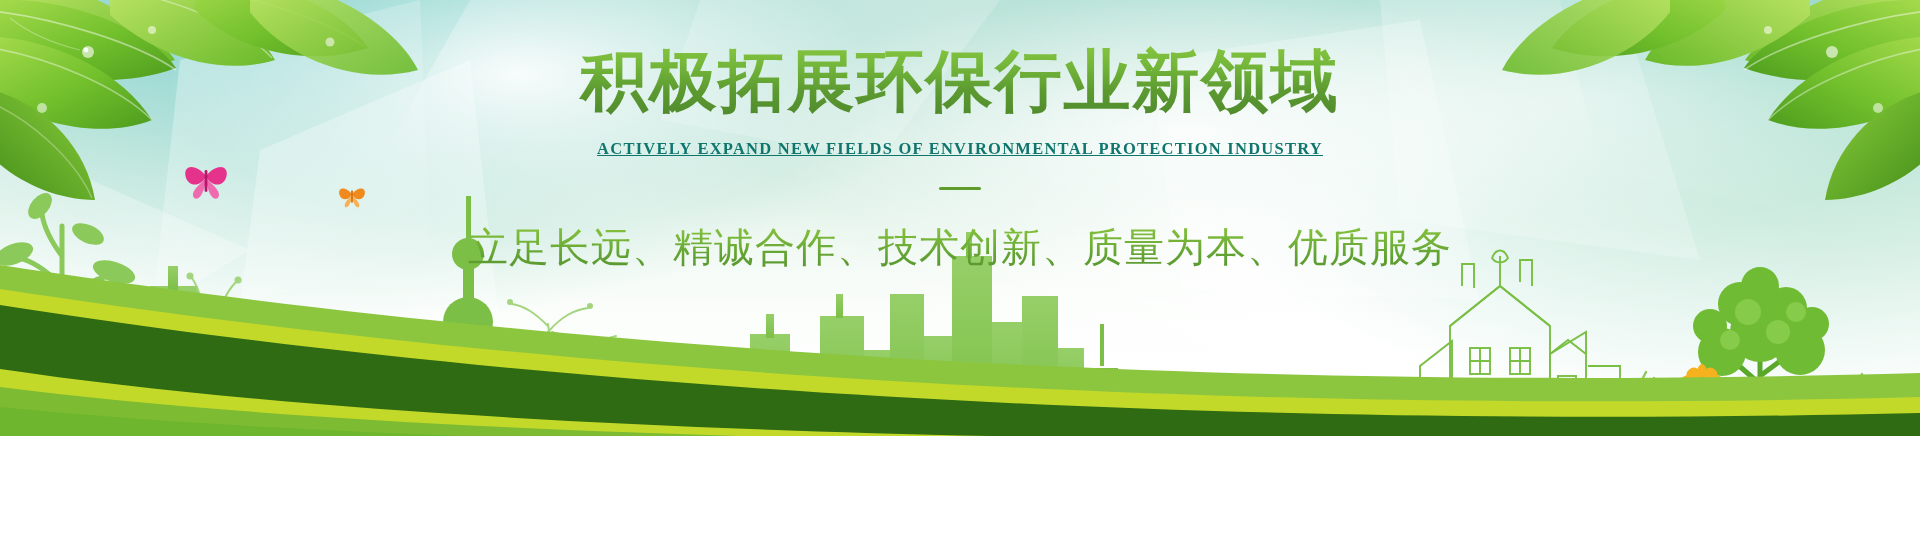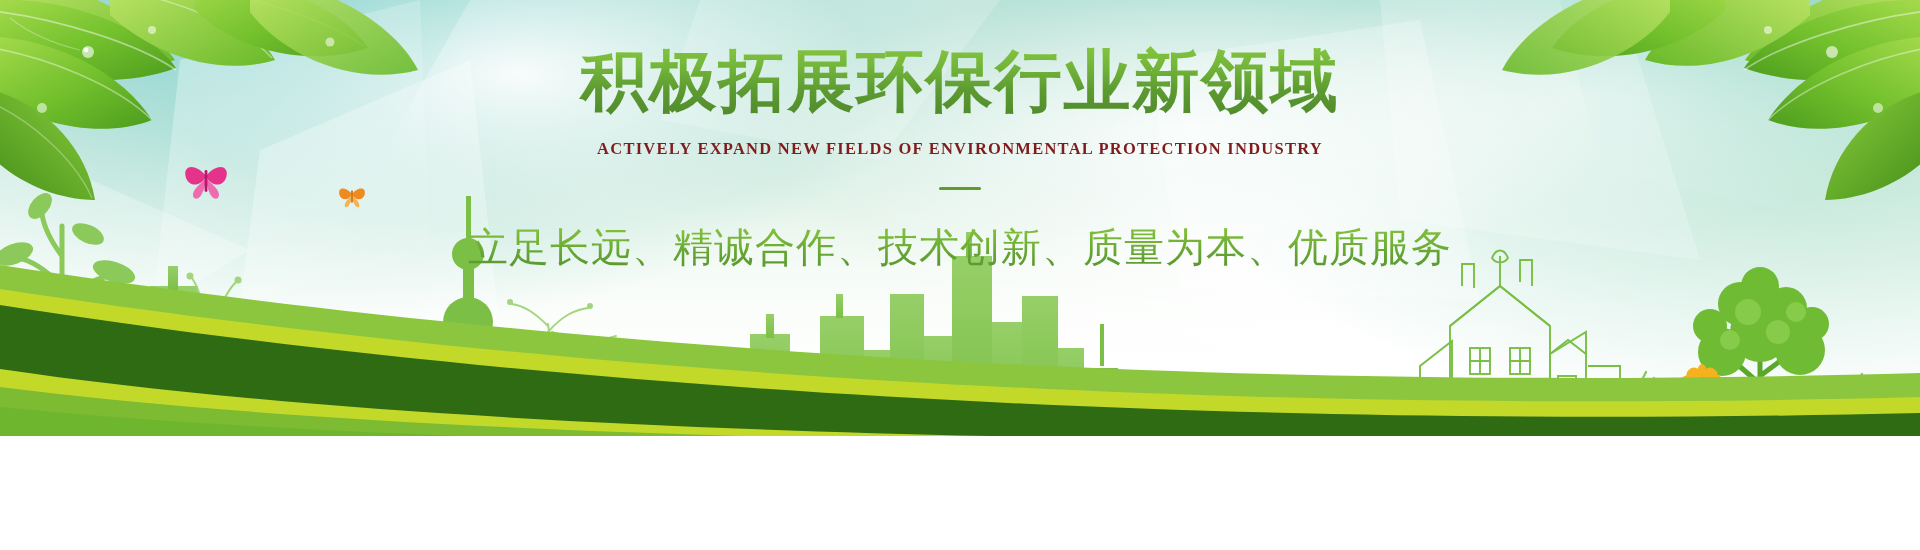--- a/index.html
+++ b/index.html
@@ -51,23 +51,24 @@
     background:linear-gradient(180deg,#86c440 0%,#73b63a 28%,#5d9b31 62%,#4f8a2c 100%);
     -webkit-background-clip:text;background-clip:text;
     color:transparent;-webkit-text-fill-color:transparent;
     text-shadow:none;
   }
   .subtitle{
     font-family:"Liberation Serif","DejaVu Serif",serif;
     font-size:16.5px;
     font-weight:700;
     letter-spacing:1.25px;
-    color:#7f1d1d;
+    color:#0f766e;
     margin:22px 0 0 0;
     white-space:nowrap;
+    text-decoration:underline;
   }
   .divider{
     width:42px;height:3px;margin:28px auto 0 auto;
     background:#5f9c2b;border-radius:2px;
   }
   .slogan{
     font-family:"DejaVu Sans","Liberation Sans",sans-serif;
     font-size:40px;font-weight:400;
     letter-spacing:1px;
     margin:30px 0 0 0;

